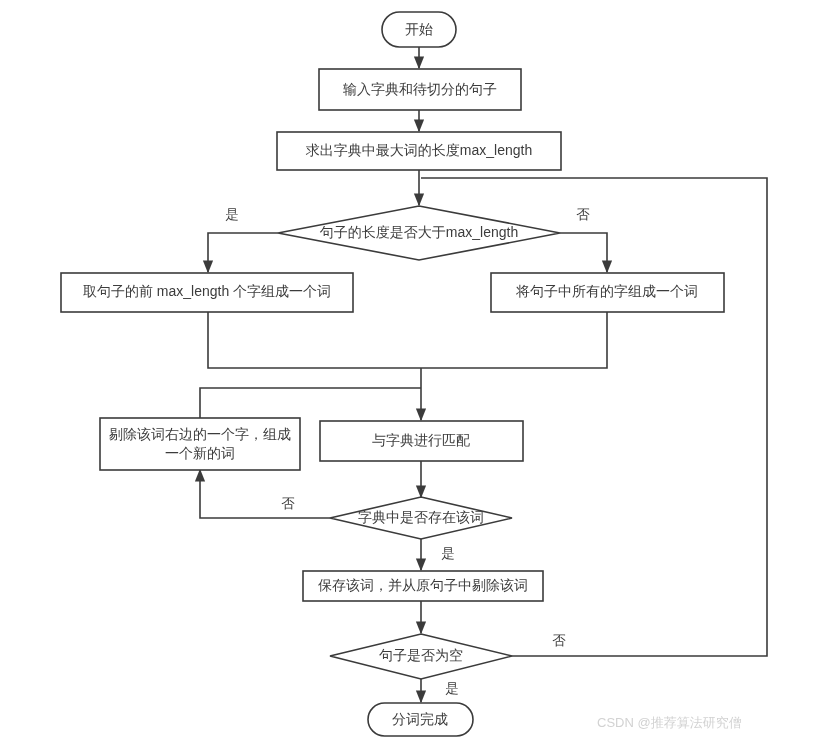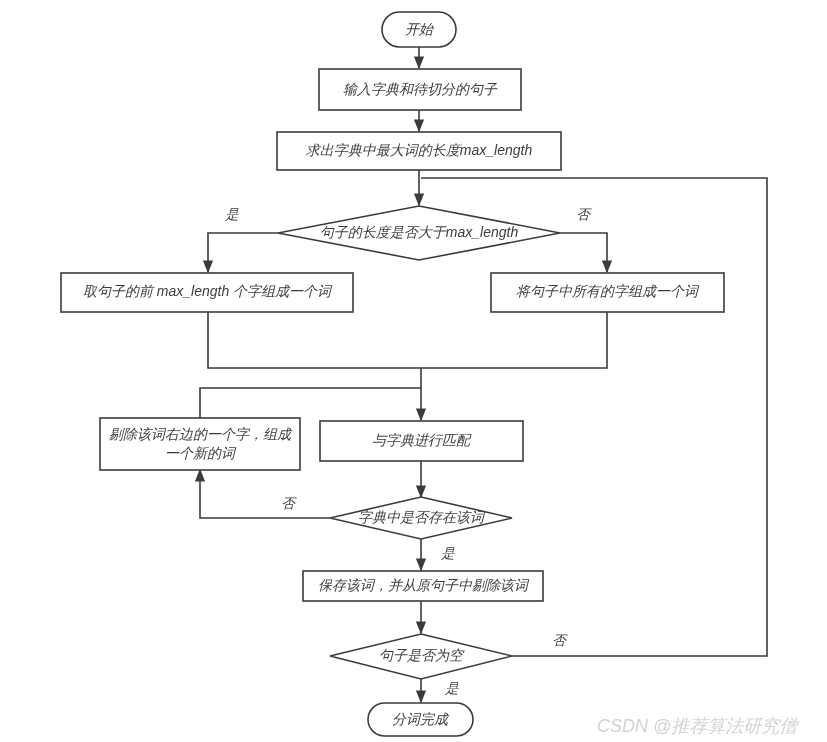--- a/index.html
+++ b/index.html
@@ -9,21 +9,20 @@
   }
   body {
     font-family: "Liberation Sans", "DejaVu Sans", sans-serif;
   }
   #canvas {
     position: relative;
     width: 827px;
     height: 742px;
     background: #ffffff;
     overflow: hidden;
-    font-style: italic;
   }
   #flow-svg {
     position: absolute;
     left: 0;
     top: 0;
     width: 827px;
     height: 742px;
   }
   .node-shape {
     fill: #ffffff;
@@ -45,21 +44,21 @@
   .edge-label {
     font-family: "Liberation Sans", "DejaVu Sans", sans-serif;
     font-size: 13.5px;
     fill: #3c3c3c;
     text-anchor: middle;
     dominant-baseline: middle;
   }
   .watermark-text {
     position: absolute;
     font-family: "Liberation Sans", "DejaVu Sans", sans-serif;
-    font-size: 18px;
+    font-size: 13px;
     color: #d2d2d2;
     white-space: nowrap;
     user-select: none;
   }
 </style>
 </head>
 <body>
 
 <div id="canvas">
 

